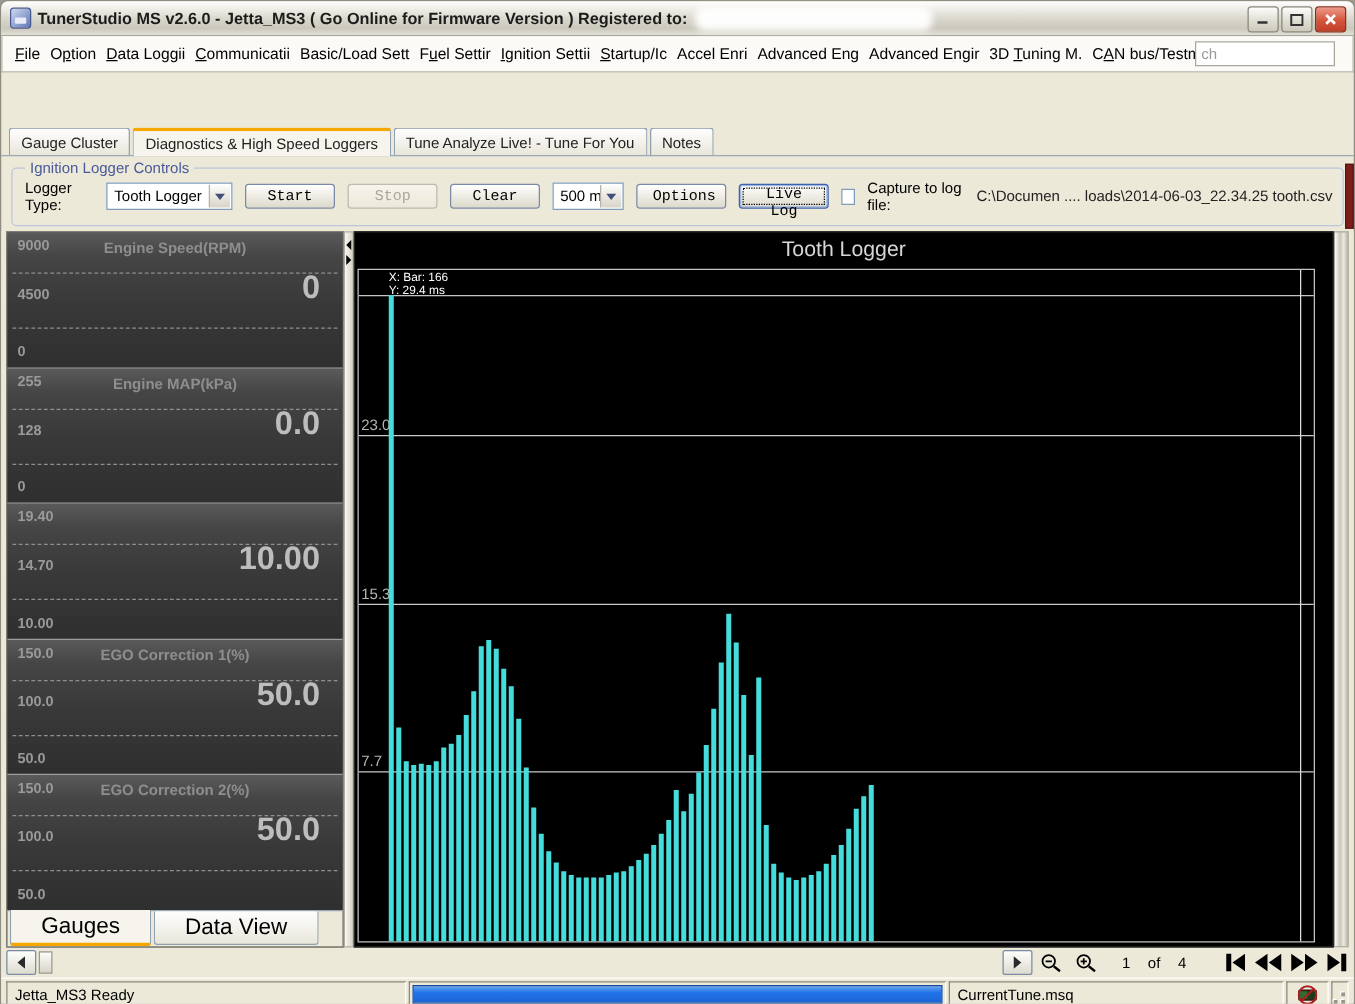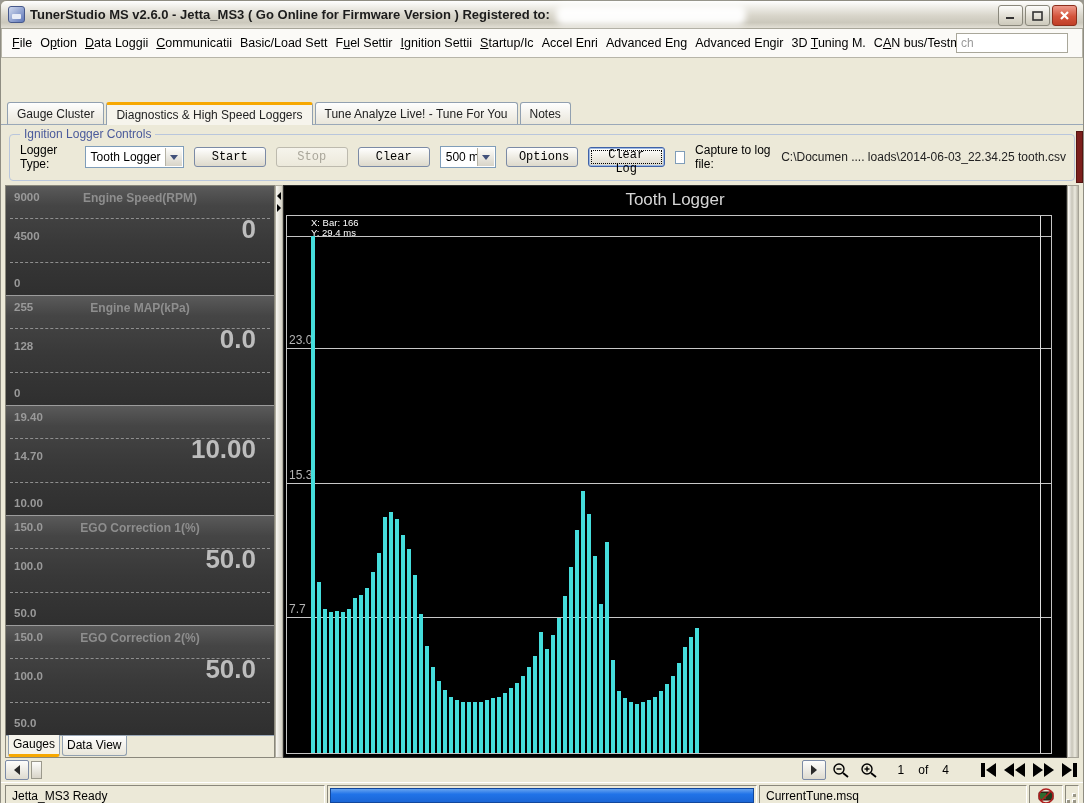--- a/index.html
+++ b/index.html
@@ -86,21 +86,21 @@
   .g-mid { position:absolute; top:44px; left:8px; font-size:11.5px; font-weight:bold; color:#9a9a9a; }
   .g-min { position:absolute; bottom:6px; left:8px; font-size:11.5px; font-weight:bold; color:#9a9a9a; }
   .g-value { position:absolute; top:28px; right:18px; font-size:26px; font-weight:bold; color:#bdbdbd; }
   .g-dash1, .g-dash2 { position:absolute; left:4px; right:4px; border-top:1px dashed #8f8f8f; }
   .g-dash1 { top:32px; } .g-dash2 { top:76px; }
   .offline-box { position:absolute; left:69px; top:50px; width:128px; height:56px;
     background:#d9d9d9; color:#151733; font-size:27px; font-weight:bold; display:flex;
     align-items:center; justify-content:center; z-index:5; box-shadow:1px 1px 2px rgba(0,0,0,.5); }
   .bottom-tabs { flex:0 0 22px; background:#ece9d8; display:flex; align-items:flex-start;
     gap:2px; padding:0 0 0 2px; border-top:1px solid #9aa8b8; }
-  .btab { font-size:12px; padding:2px 4px 3px; background:linear-gradient(#fefefe,#e9e6da);
+  .btab { font-size:18px; padding:2px 24px 3px; background:linear-gradient(#fefefe,#e9e6da);
     border:1px solid #91a0b0; border-top:none; border-radius:0 0 3px 3px; }
   .btab.active { background:#f6f4ec; border-bottom:3px solid var(--accent); margin-top:-1px; }
 
   .splitter { width:8px; flex:0 0 8px; background:linear-gradient(90deg,#f8f7f2,#d5d2c6);
     border:1px solid #b0ada0; position:relative; }
   .split-arrow { position:absolute; left:1px; width:0; height:0; }
   .split-arrow.up { top:6px; border-top:4px solid transparent; border-bottom:4px solid transparent;
     border-right:4px solid #000; }
   .split-arrow.down { top:18px; border-top:4px solid transparent; border-bottom:4px solid transparent;
     border-left:4px solid #000; }
@@ -225,21 +225,21 @@
       <button class="xp-btn">Start</button>
       <button class="xp-btn disabled">Stop</button>
       <button class="xp-btn">Clear</button>
       <div class="combo" style="width:70px;">
         <span>500 ms</span>
         <span class="arrowbox">
             <i></i>
           </span>
       </div>
       <button class="xp-btn">Options</button>
-      <button class="xp-btn focused">Clear Log</button>
+      <button class="xp-btn focused">Live Log</button>
       <span class="checkbox"></span>
       <span class="ctl-label">Capture to log file:</span>
       <span class="path-text">C:\Documen .... loads\2014-06-03_22.34.25 tooth.csv</span>
     </div>
     <div class="red-strip"></div>
   </div>
 
   <div class="main">
     <div class="gauge-panel">
       <div class="gauges" id="gauges">

